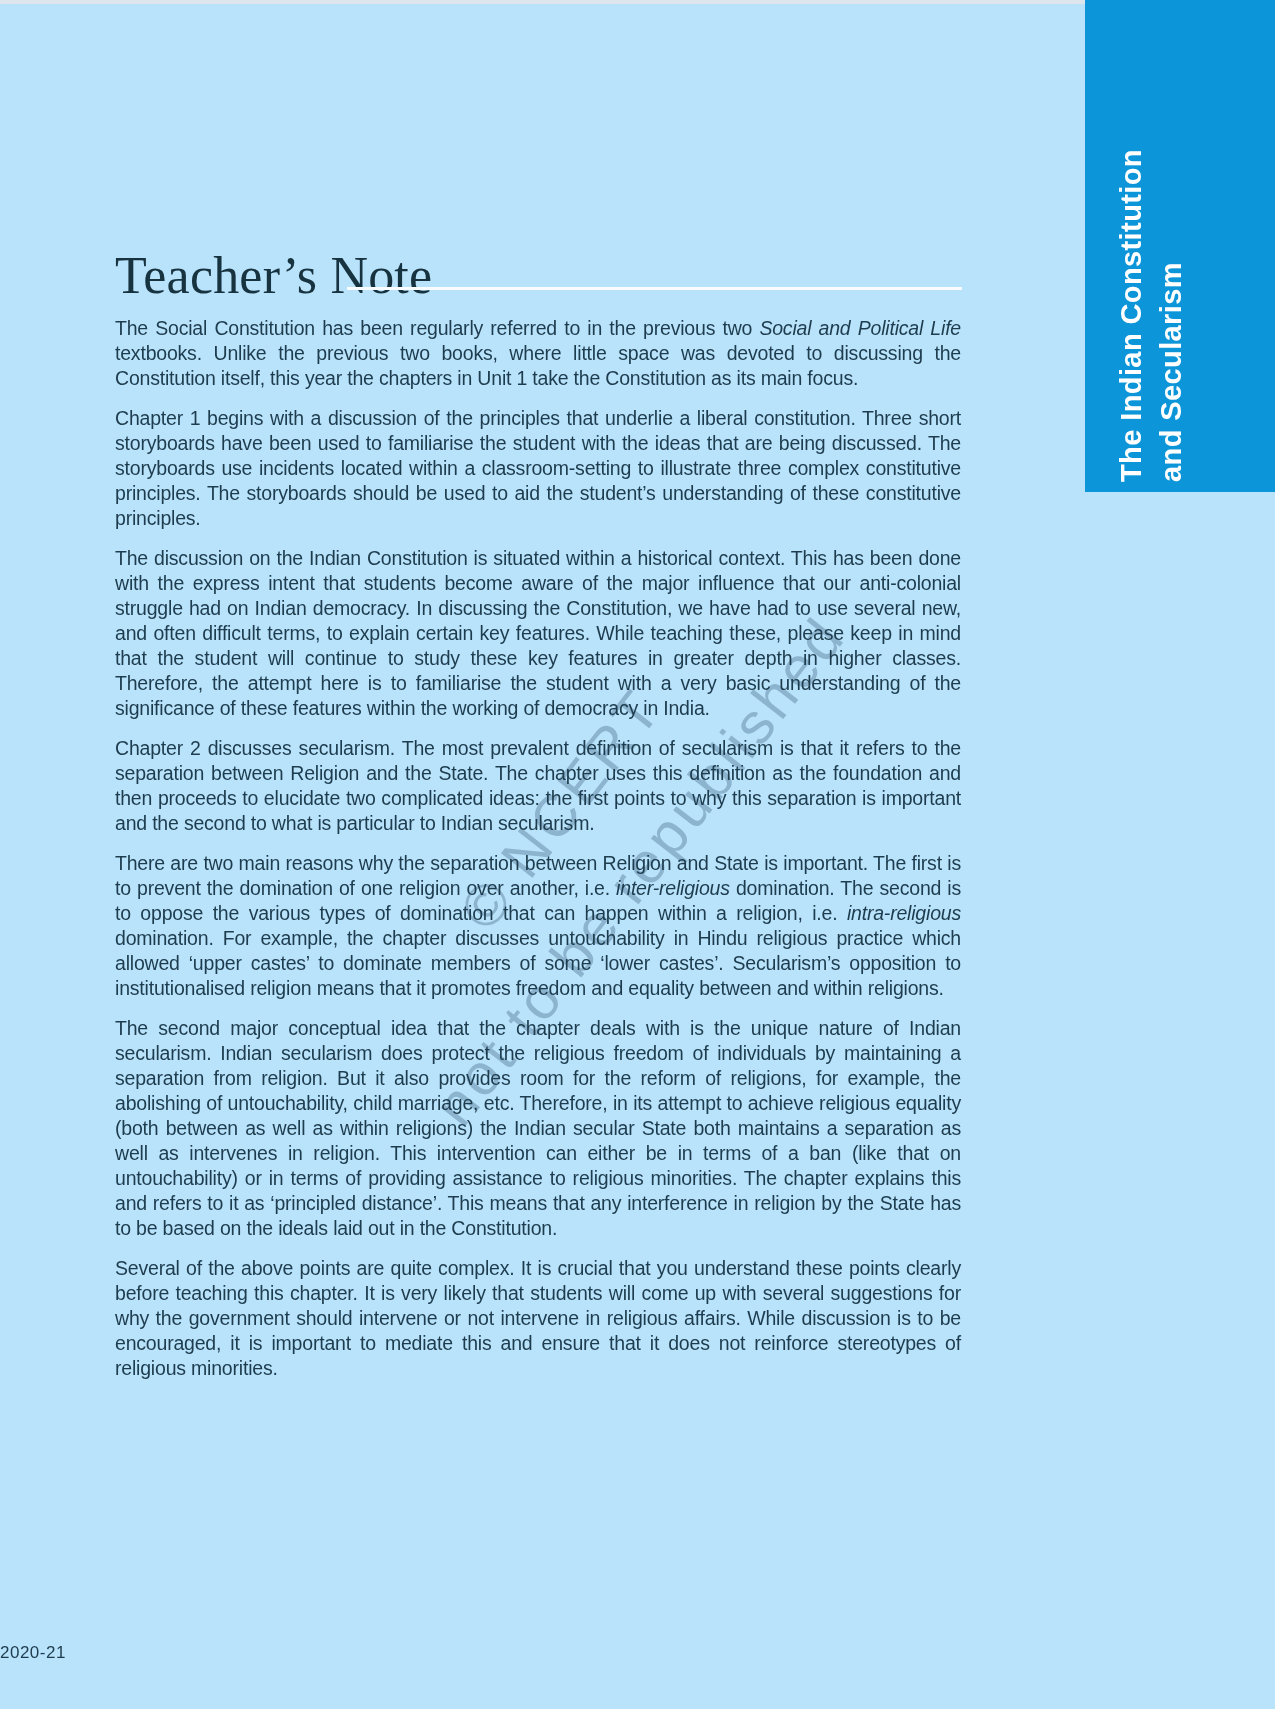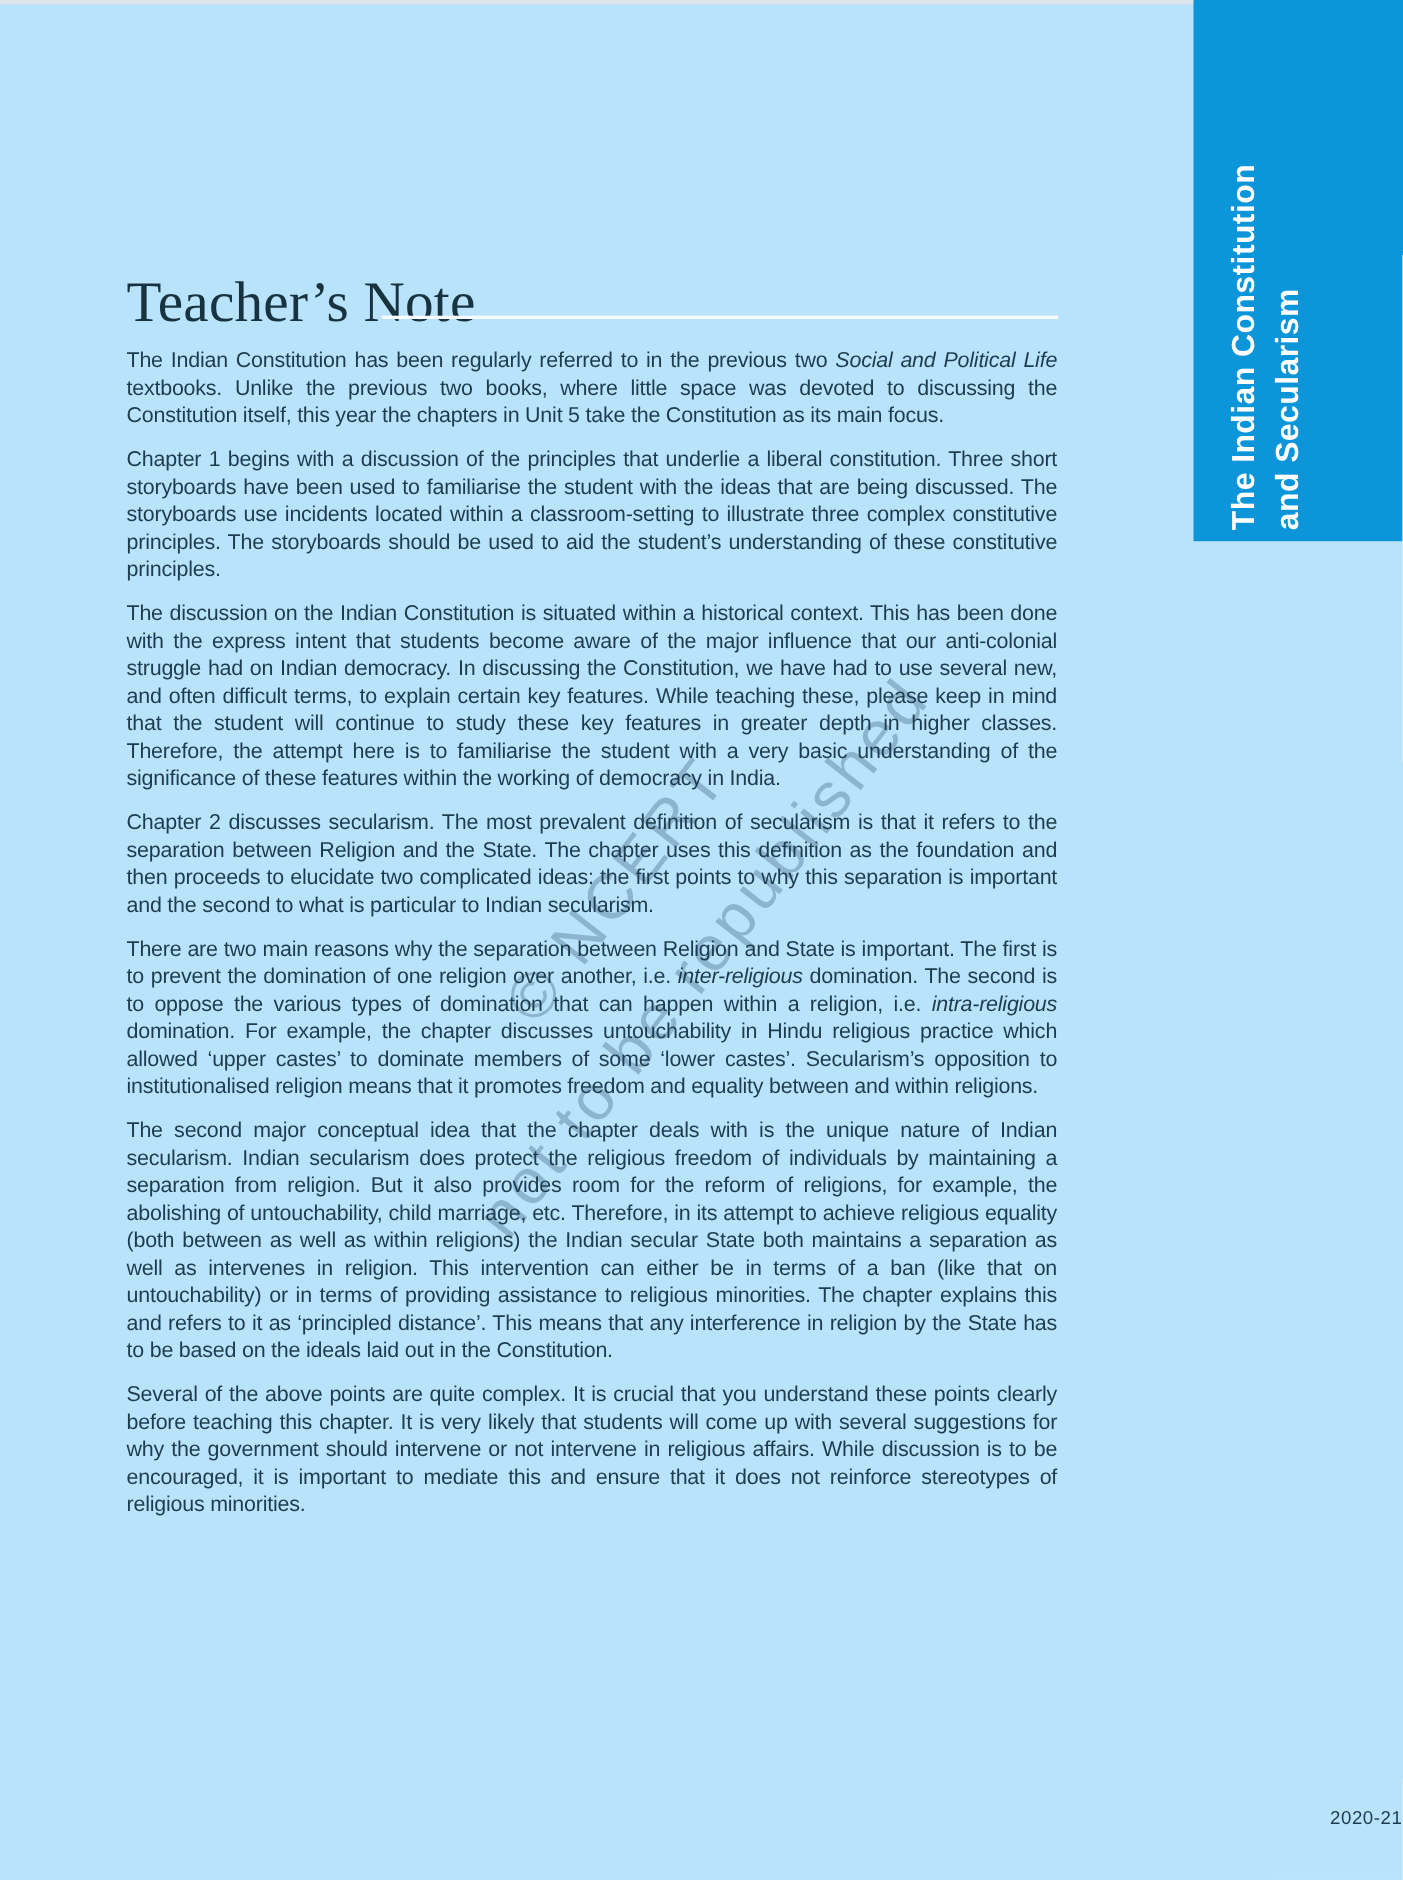--- a/index.html
+++ b/index.html
@@ -53,21 +53,21 @@
     position: absolute; left: 280px; top: 740px; width: 640px;
     transform: rotate(-52deg);
     text-align: center;
     color: rgba(86, 124, 153, 0.45);
     font-size: 58px; line-height: 100px; letter-spacing: 4px;
     pointer-events: none;
   }
   
   .footer {
     position: absolute; left: 0; right: 0; top: 1643px;
-    text-align: right;
+    text-align: left;
     font-size: 17px; color: #1d3c4d; letter-spacing: 0.5px;
   }
 </style>
 </head>
 <body>
 
 <div class="page">
 
   <div class="top-strip"></div>
 
@@ -80,21 +80,21 @@
 
   <div class="note-title">Teacher’s Note</div>
   <div class="title-rule"></div>
 
   <div class="watermark">
     <div>© NCERT</div>
     <div>not to be republished</div>
   </div>
 
   <div class="body-text">
-      <p><span>The Indian Constitution has been regularly referred to in the previous two </span><em>Social and Political Life</em><span> textbooks. Unlike the previous two books, where little space was devoted to discussing the Constitution itself, this year the chapters in Unit 5 take the Constitution as its main focus.</span></p>
+      <p><span>The Social Constitution has been regularly referred to in the previous two </span><em>Social and Political Life</em><span> textbooks. Unlike the previous two books, where little space was devoted to discussing the Constitution itself, this year the chapters in Unit 1 take the Constitution as its main focus.</span></p>
       <p><span>Chapter 1 begins with a discussion of the principles that underlie a liberal constitution. Three short storyboards have been used to familiarise the student with the ideas that are being discussed. The storyboards use incidents located within a classroom-setting to illustrate three complex constitutive principles. The storyboards should be used to aid the student’s understanding of these constitutive principles.</span></p>
       <p><span>The discussion on the Indian Constitution is situated within a historical context. This has been done with the express intent that students become aware of the major influence that our anti-colonial struggle had on Indian democracy. In discussing the Constitution, we have had to use several new, and often difficult terms, to explain certain key features. While teaching these, please keep in mind that the student will continue to study these key features in greater depth in higher classes. Therefore, the attempt here is to familiarise the student with a very basic understanding of the significance of these features within the working of democracy in India.</span></p>
       <p><span>Chapter 2 discusses secularism. The most prevalent definition of secularism is that it refers to the separation between Religion and the State. The chapter uses this definition as the foundation and then proceeds to elucidate two complicated ideas: the first points to why this separation is important and the second to what is particular to Indian secularism.</span></p>
       <p><span>There are two main reasons why the separation between Religion and State is important. The first is to prevent the domination of one religion over another, i.e. </span><em>inter-religious</em><span> domination. The second is to oppose the various types of domination that can happen within a religion, i.e. </span><em>intra-religious</em><span> domination. For example, the chapter discusses untouchability in Hindu religious practice which allowed ‘upper castes’ to dominate members of some ‘lower castes’. Secularism’s opposition to institutionalised religion means that it promotes freedom and equality between and within religions.</span></p>
       <p><span>The second major conceptual idea that the chapter deals with is the unique nature of Indian secularism. Indian secularism does protect the religious freedom of individuals by maintaining a separation from religion. But it also provides room for the reform of religions, for example, the abolishing of untouchability, child marriage, etc. Therefore, in its attempt to achieve religious equality (both between as well as within religions) the Indian secular State both maintains a separation as well as intervenes in religion. This intervention can either be in terms of a ban (like that on untouchability) or in terms of providing assistance to religious minorities. The chapter explains this and refers to it as ‘principled distance’. This means that any interference in religion by the State has to be based on the ideals laid out in the Constitution.</span></p>
       <p><span>Several of the above points are quite complex. It is crucial that you understand these points clearly before teaching this chapter. It is very likely that students will come up with several suggestions for why the government should intervene or not intervene in religious affairs. While discussion is to be encouraged, it is important to mediate this and ensure that it does not reinforce stereotypes of religious minorities.</span></p>
     </div>
 
   <div class="footer">
     <span>2020-21</span>

